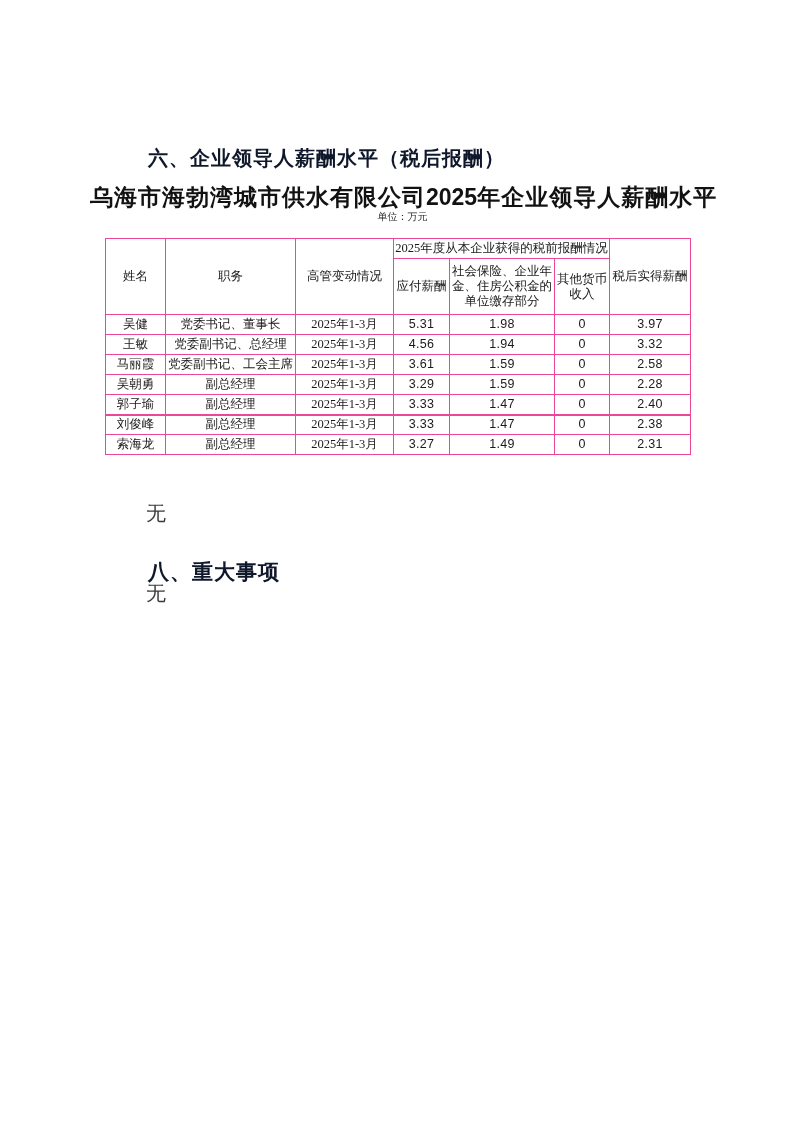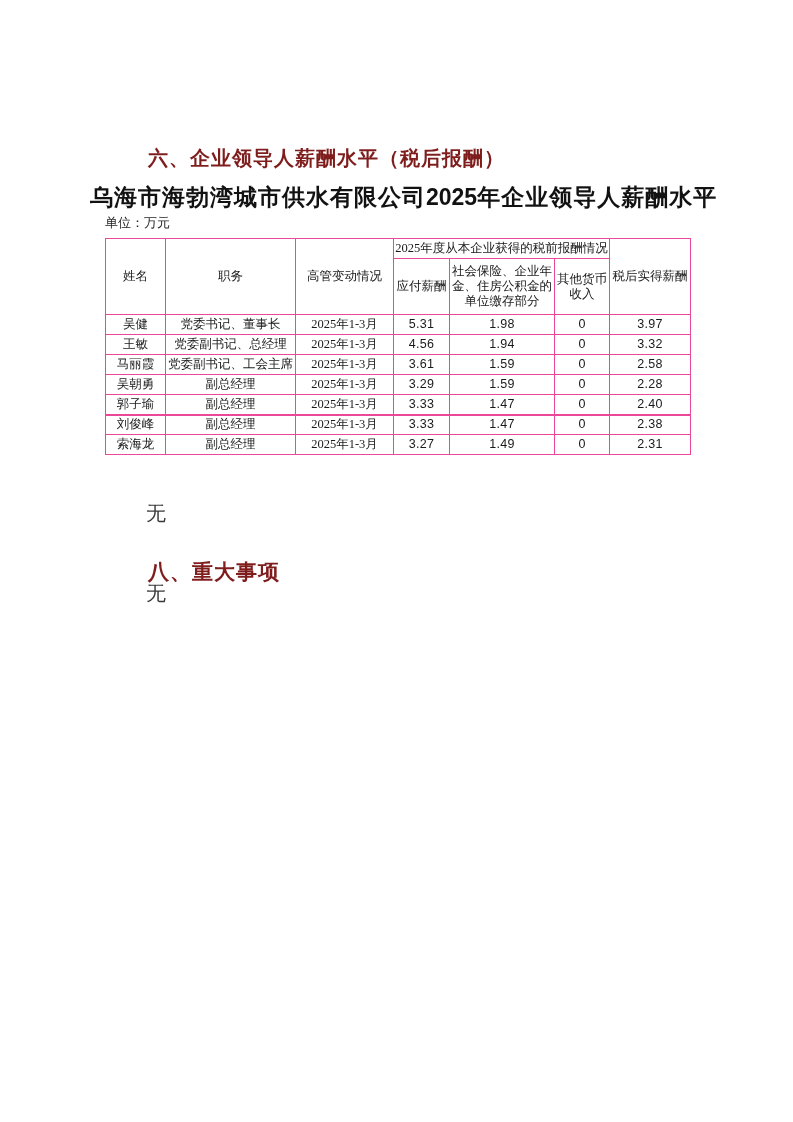--- a/index.html
+++ b/index.html
@@ -12,21 +12,21 @@
     overflow:hidden;
   }
   .sec-heading {
     position:absolute;
     margin:0;
     font-family:"Liberation Sans", sans-serif;
     font-weight:700;
     font-size:21px;
     line-height:23px;
     letter-spacing:1px;
-    color:#7f1d1d;
+    color:#0f172a;
     white-space:nowrap;
   }
   #sec6 { left:148px; top:147px; font-size:20px; }
   #sec7 { left:148px; top:461px; }
   #sec8 { left:148px; top:560px; }
 
   .doc-title {
     position:absolute;
     left:90px; top:183px; width:613px;
     text-align:center;
@@ -38,23 +38,23 @@
     color:#121212;
     white-space:nowrap;
   }
   .doc-title .title-year {
     font-family:"Liberation Sans", sans-serif;
     font-weight:700;
     letter-spacing:0;
   }
   .unit-label {
     position:absolute;
-    left:105px; top:215px; width:595px;
-    text-align:left;
-    font-size:13px;
+    left:105px; top:209px; width:595px;
+    text-align:center;
+    font-size:10px;
     line-height:16px;
     color:#1f1f1f;
   }
 
   table.salary {
     position:absolute;
     left:105px; top:238px;
     width:585px;
     border-collapse:collapse;
     table-layout:fixed;

